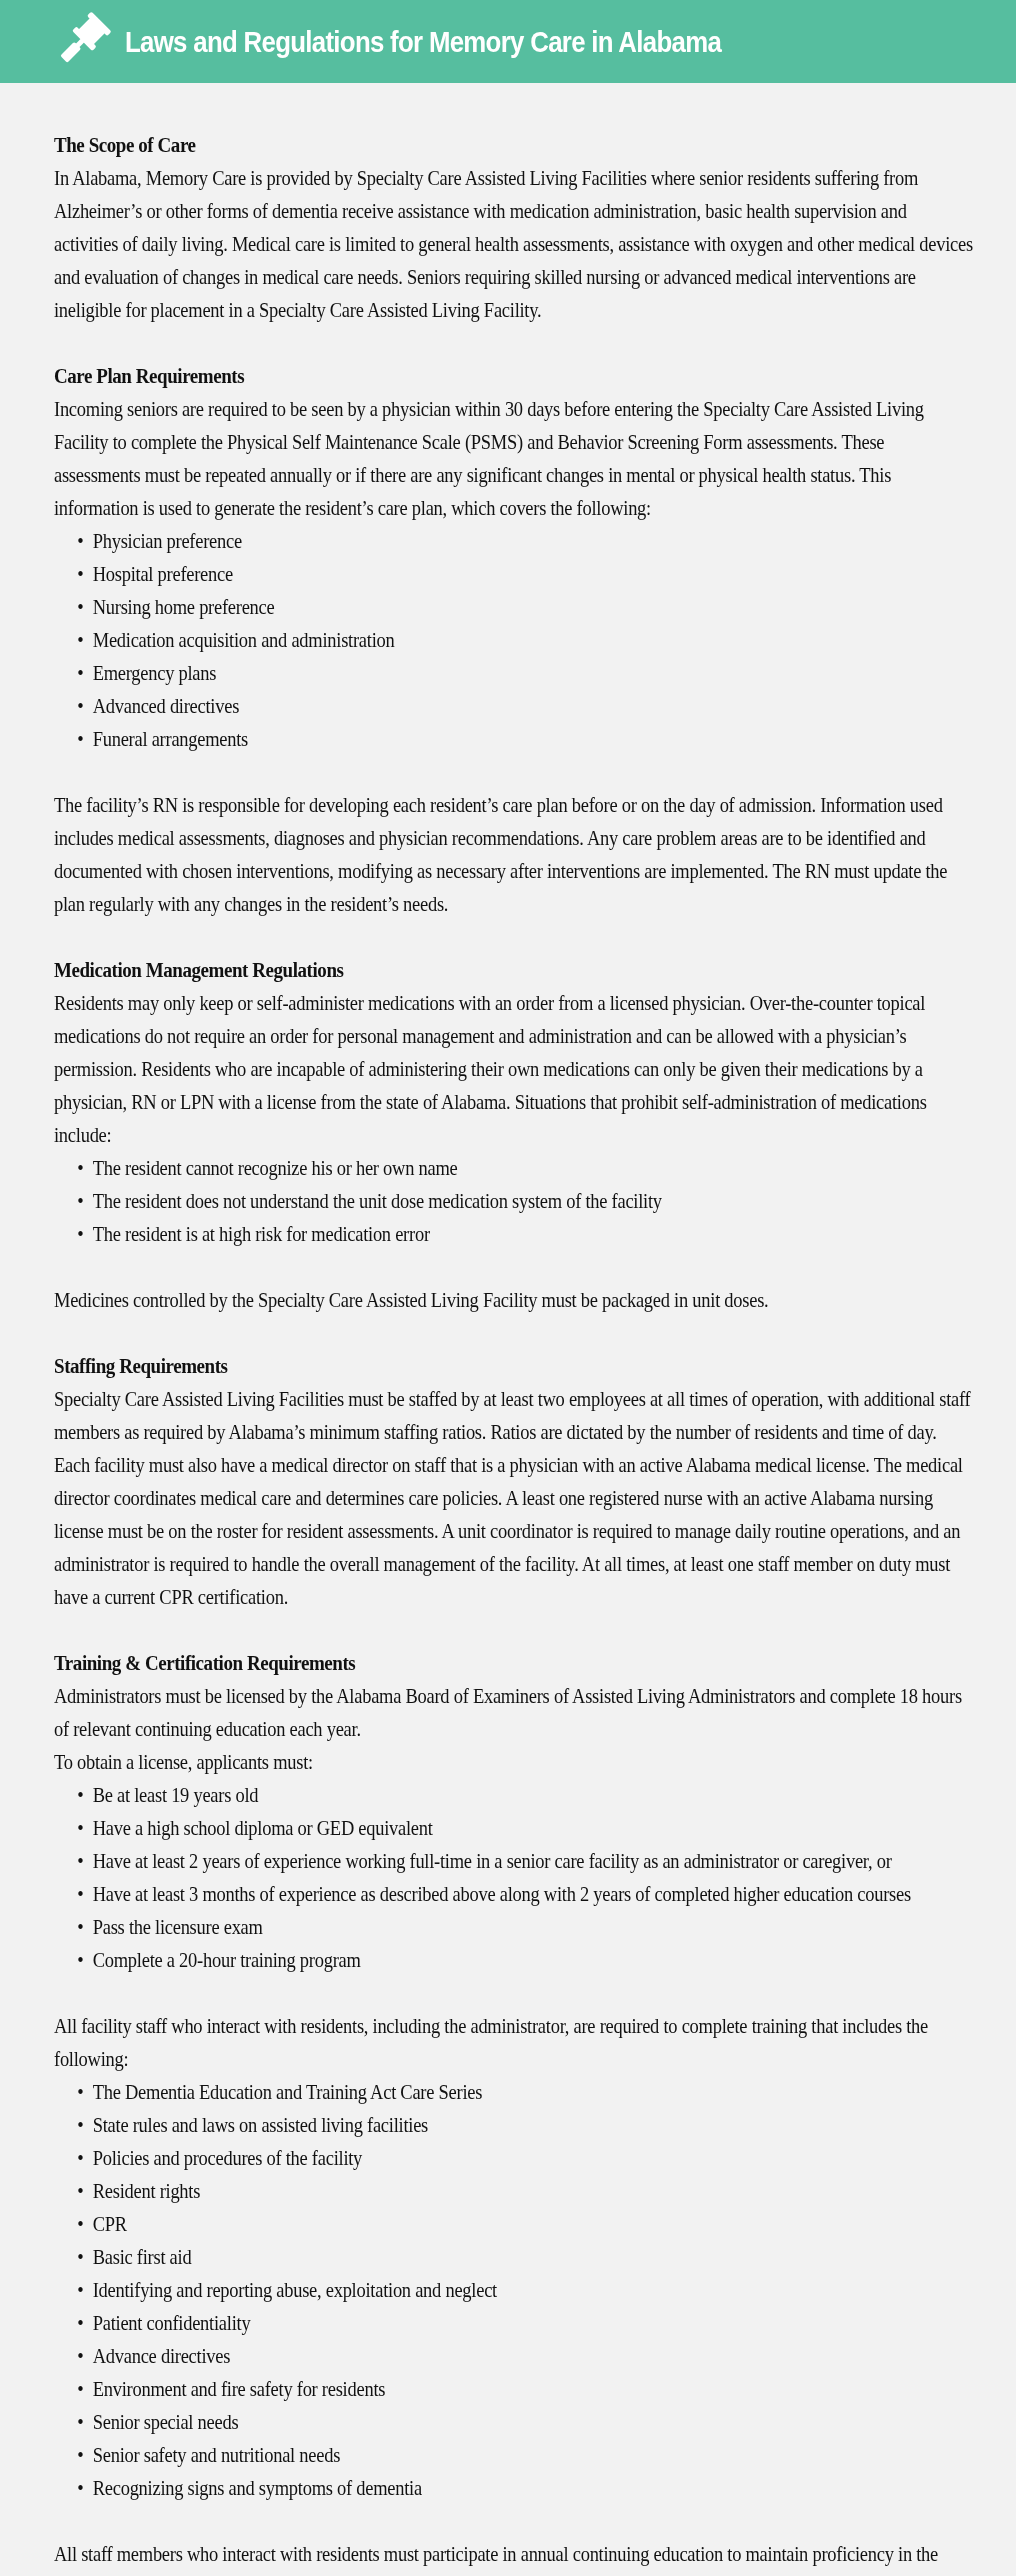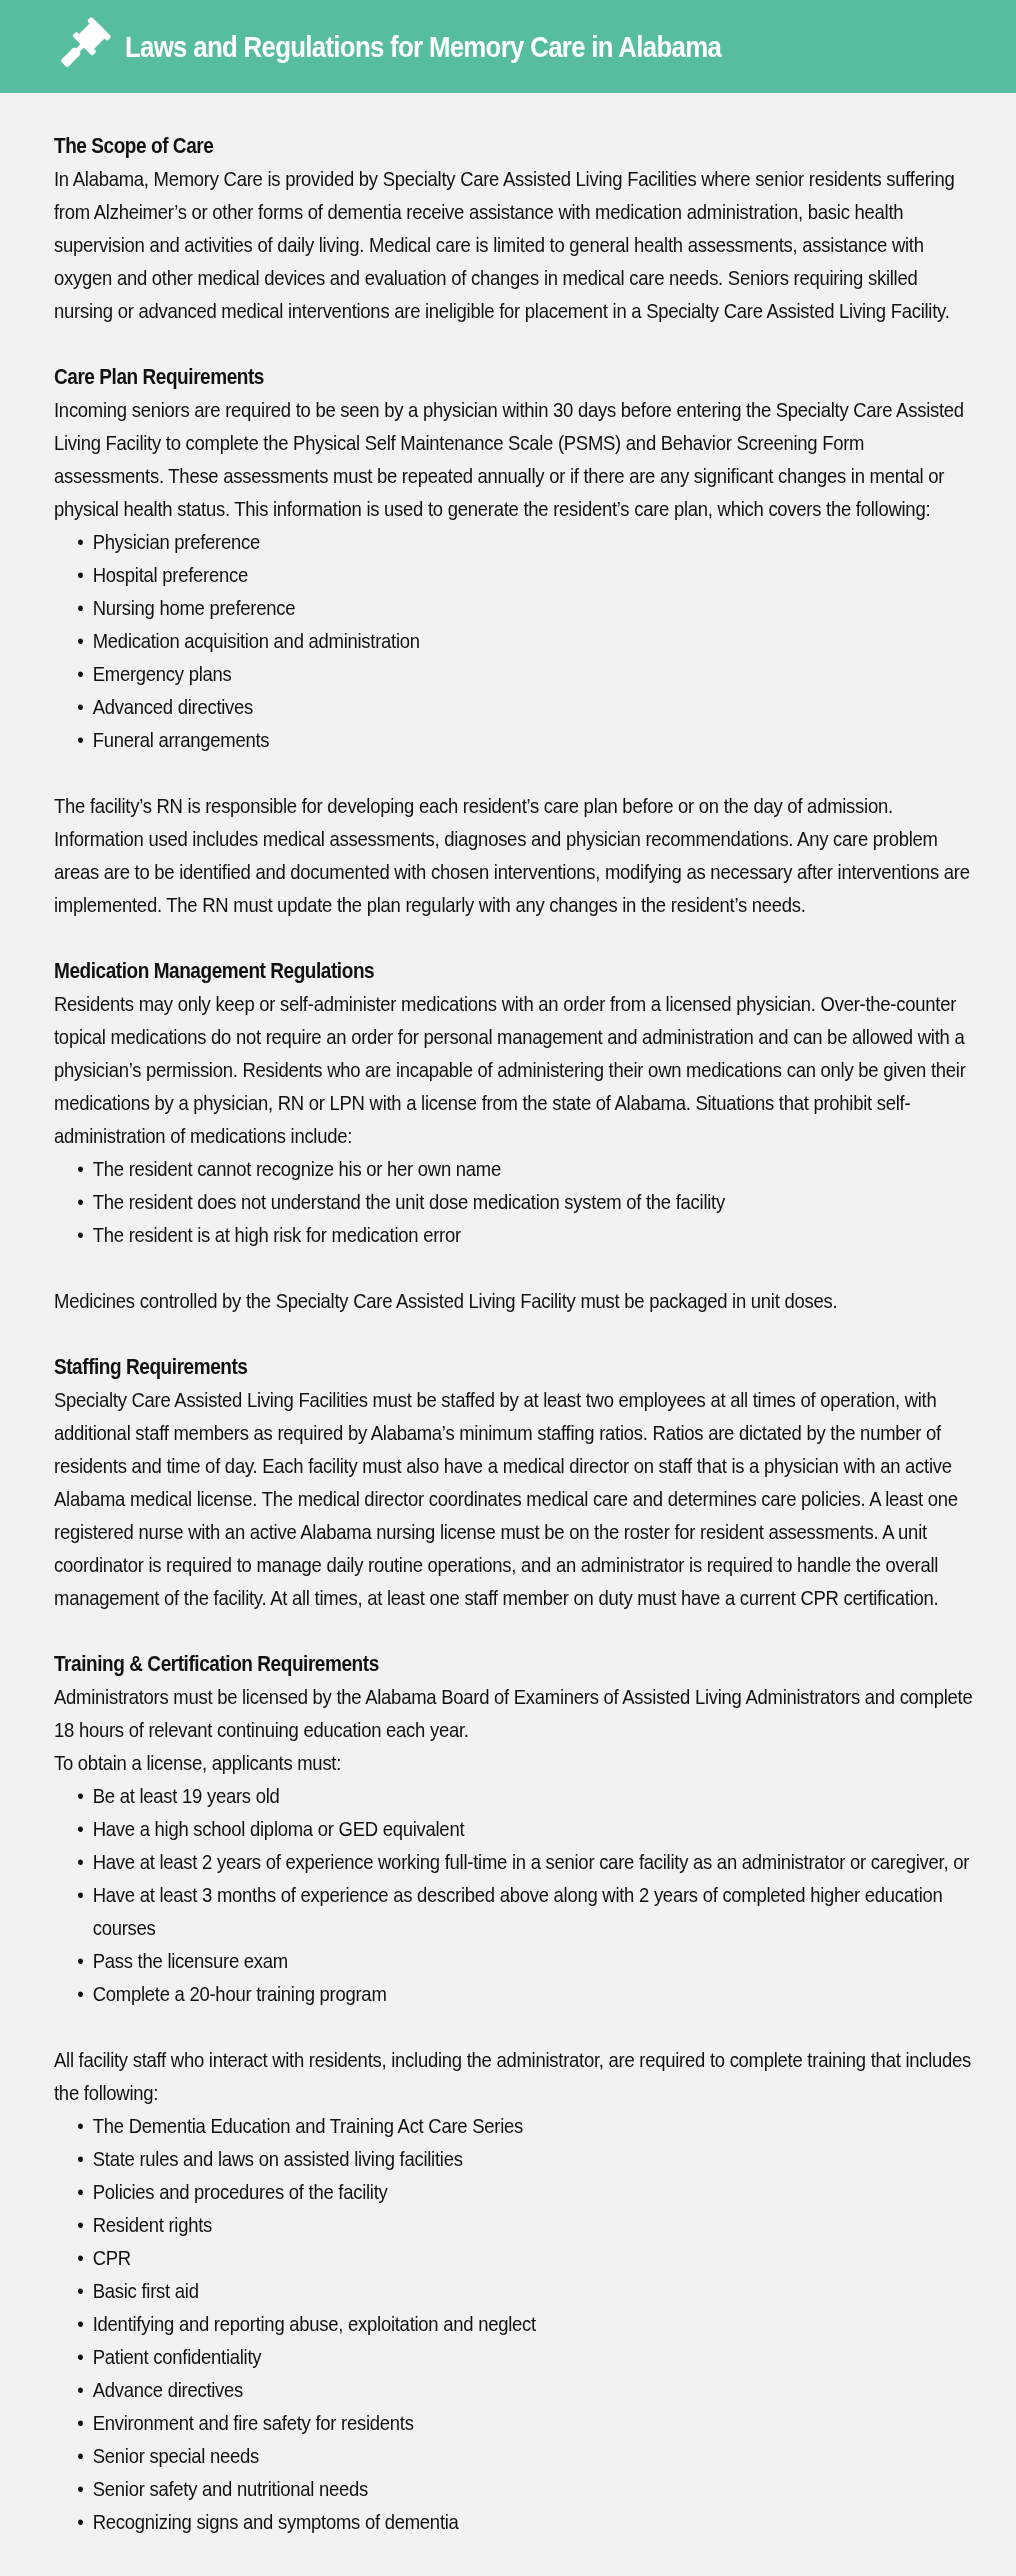--- a/index.html
+++ b/index.html
@@ -3,32 +3,32 @@
 <meta charset="utf-8">
 <style>
   html, body { margin:0; padding:0; }
   body {
     width:1016px; height:3250px; overflow:hidden;
     background:#F2F2F2;
     font-family:"Liberation Sans", sans-serif;
     color:#111;
   }
   .header {
-    height:93px; background:#56BE9F;
+    height:83px; background:#56BE9F;
     display:flex; align-items:center;
     padding-left:52px; box-sizing:border-box;
   }
   .gavel { width:62px; height:62px; margin-right:11.3px; margin-top:-2.1px; }
   .header-title {
     color:#fff; font-size:30px; font-weight:bold;
     letter-spacing:-0.8px; transform:scaleX(0.86); transform-origin:left center;
     white-space:nowrap;
   }
   .main { position:absolute; top:129px; left:54px; width:922px; }
-  .section { margin-bottom:33px; }
+  .section { margin-bottom:33px;font-family:Liberation Serif, serif; }
   h2 {
     margin:0; font-size:21.6px; line-height:33px; font-weight:bold;
     letter-spacing:-0.5px; transform:scaleX(0.88); transform-origin:left center;
     white-space:nowrap;
   }
   .p-wrap { width:1046px; transform:scaleX(0.88); transform-origin:left top; }
   p {
     margin:0; font-size:21px; line-height:33px; letter-spacing:-0.3px;
   }
   p + p.gap, .gap { margin-top:33px; }

